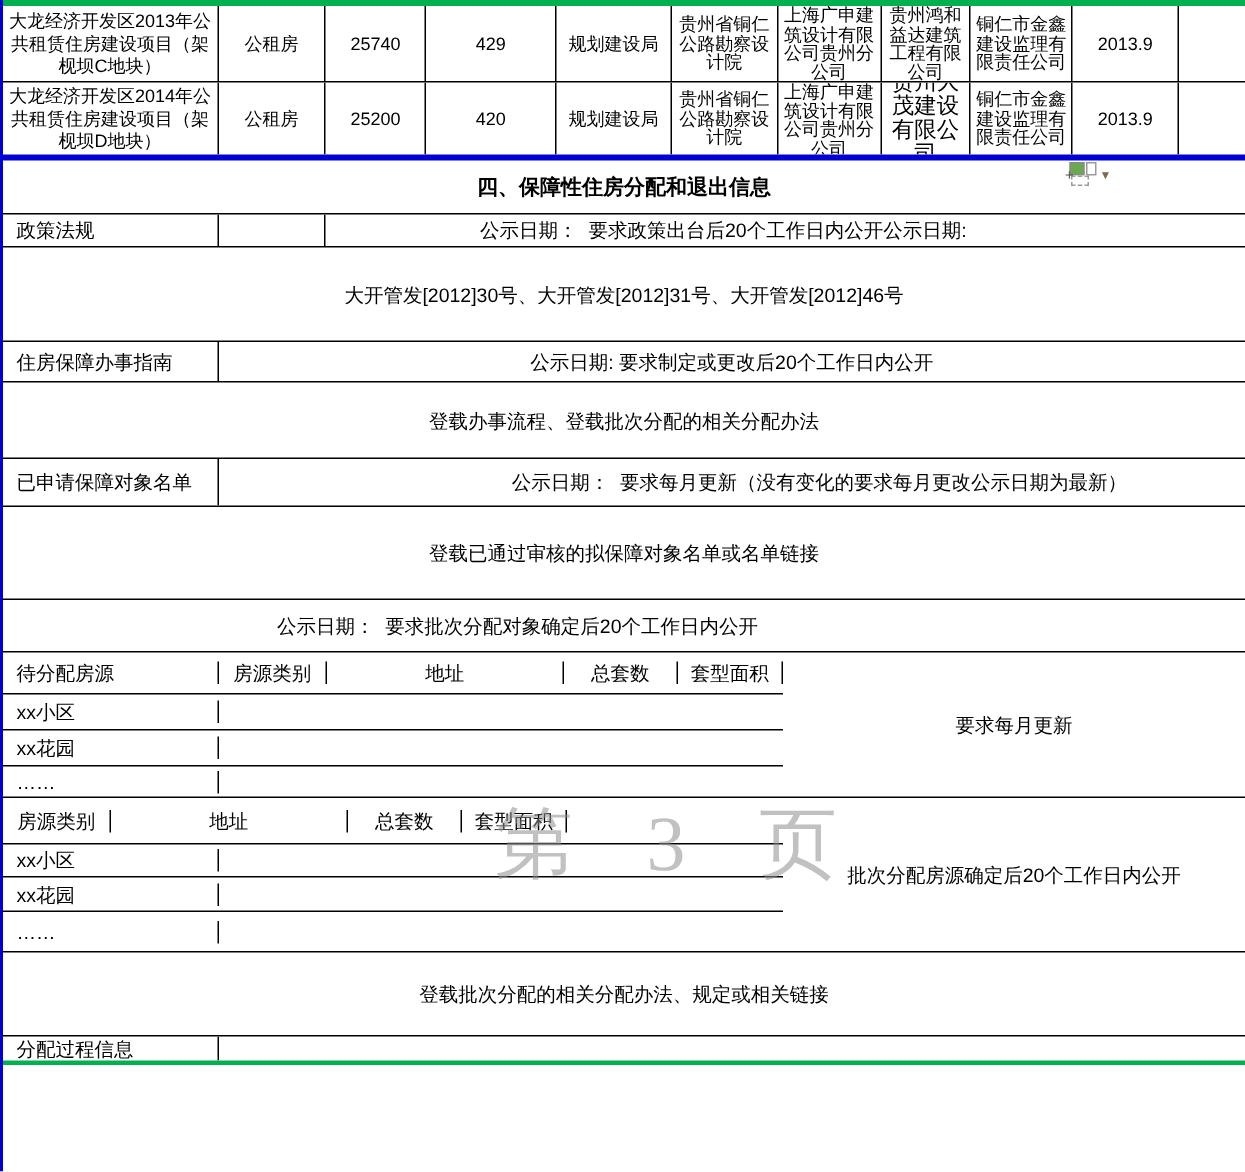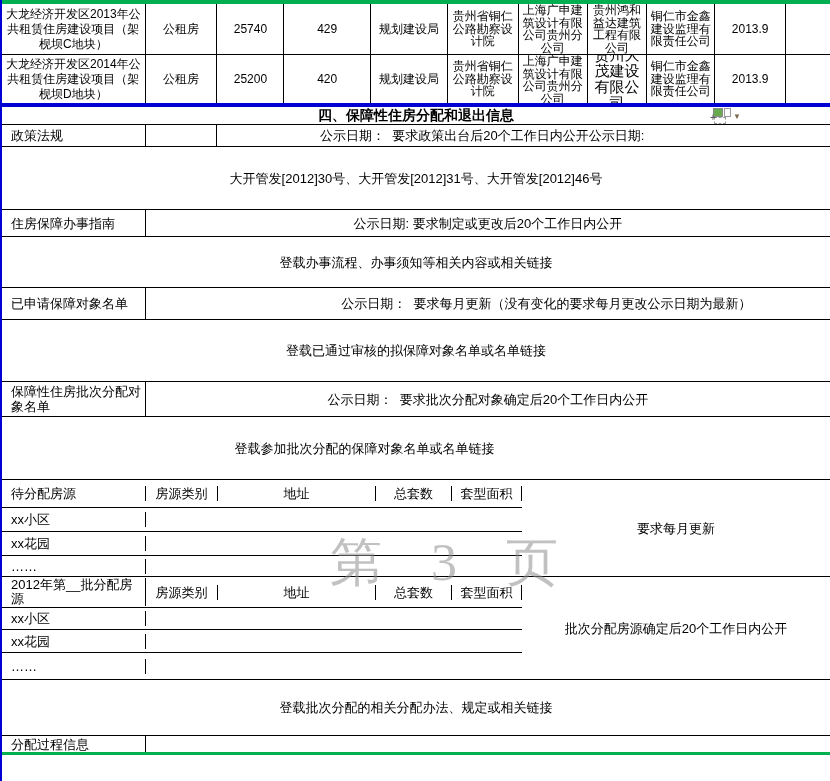--- a/index.html
+++ b/index.html
@@ -78,55 +78,51 @@
     <div class="cell small-lines" style="width:71px">贵州省铜仁公路勘察设计院</div>
     <div class="cell small-lines" style="width:69px;align-items:flex-start">上海广申建筑设计有限公司贵州分公司</div>
     <div class="cell bigfirm" style="width:60px">贵州大茂建设有限公司</div>
     <div class="cell small-lines" style="width:68px">铜仁市金鑫建设监理有限责任公司</div>
     <div class="cell" style="width:71px">2013.9</div>
     <div class="cell noborder" style="width:44px"></div>
   </div>
 
   <div class="bline"></div>
 
-  <div id="title-row" style="height:18px">
+  <div id="title-row" style="height:36px">
     <span>四、保障性住房分配和退出信息</span>
   </div>
 
   <div class="hrow" style="height:22px">
     <div class="cell left body-label" style="width:144px">政策法规</div>
     <div class="cell" style="width:72px"></div>
     <div class="cell noborder note" style="width:614px;padding-right:84px">公示日期：  要求政策出台后20个工作日内公开公示日期:</div>
   </div>
   <div class="hrow" style="height:63px">
     <div class="cell detail" style="width:830px">大开管发[2012]30号、大开管发[2012]31号、大开管发[2012]46号</div>
   </div>
 
   <div class="hrow" style="height:27px">
     <div class="cell left body-label" style="width:144px">住房保障办事指南</div>
     <div class="cell noborder note" style="width:686px">公示日期: 要求制定或更改后20个工作日内公开</div>
   </div>
   <div class="hrow" style="height:51px">
-    <div class="cell detail" style="width:830px">登载办事流程、办事须知等相关内容或相关链接</div>
+    <div class="cell detail" style="width:830px">登载办事流程、登载批次分配的相关分配办法</div>
   </div>
 
   <div class="hrow" style="height:32px">
     <div class="cell left body-label" style="width:144px">已申请保障对象名单</div>
     <div class="cell noborder note" style="width:686px;padding-left:118px">公示日期：  要求每月更新（没有变化的要求每月更改公示日期为最新）</div>
   </div>
   <div class="hrow" style="height:62px">
     <div class="cell detail" style="width:830px">登载已通过审核的拟保障对象名单或名单链接</div>
   </div>
 
   <div class="hrow" style="height:35px">
-    <div class="cell left body-label" style="width:144px">保障性住房批次分配对象名单</div>
     <div class="cell noborder note" style="width:686px">公示日期：  要求批次分配对象确定后20个工作日内公开</div>
-  </div>
-  <div class="hrow" style="height:63px">
-    <div class="cell detail" style="width:830px;padding-right:104px">登载参加批次分配的保障对象名单或名单链接</div>
   </div>
 
   <div class="hrow" style="height:97px">
     <div class="mini-left" style="width:520px">
       <div class="mrow" style="height:28px">
         <div class="cell left body-label" style="width:144px">待分配房源</div>
         <div class="cell body-label" style="width:72px">房源类别</div>
         <div class="cell body-label" style="width:158px">地址</div>
         <div class="cell body-label" style="width:76px">总套数</div>
         <div class="cell body-label" style="width:70px">套型面积</div>
@@ -152,21 +148,20 @@
         <div class="cell" style="width:76px"></div>
         <div class="cell" style="width:70px"></div>
       </div>
     </div>
     <div class="cell mini-note" style="width:310px">要求每月更新</div>
   </div>
 
   <div class="hrow" style="height:103px">
     <div class="mini-left" style="width:520px">
       <div class="mrow" style="height:31px">
-        <div class="cell left body-label" style="width:144px;line-height:14px">2012年第__批分配房源</div>
         <div class="cell body-label" style="width:72px">房源类别</div>
         <div class="cell body-label" style="width:158px">地址</div>
         <div class="cell body-label" style="width:76px">总套数</div>
         <div class="cell body-label" style="width:70px">套型面积</div>
       </div>
       <div class="mrow" style="height:22px">
         <div class="cell left body-label" style="width:144px">xx小区</div>
         <div class="cell" style="width:72px"></div>
         <div class="cell" style="width:158px"></div>
         <div class="cell" style="width:76px"></div>

